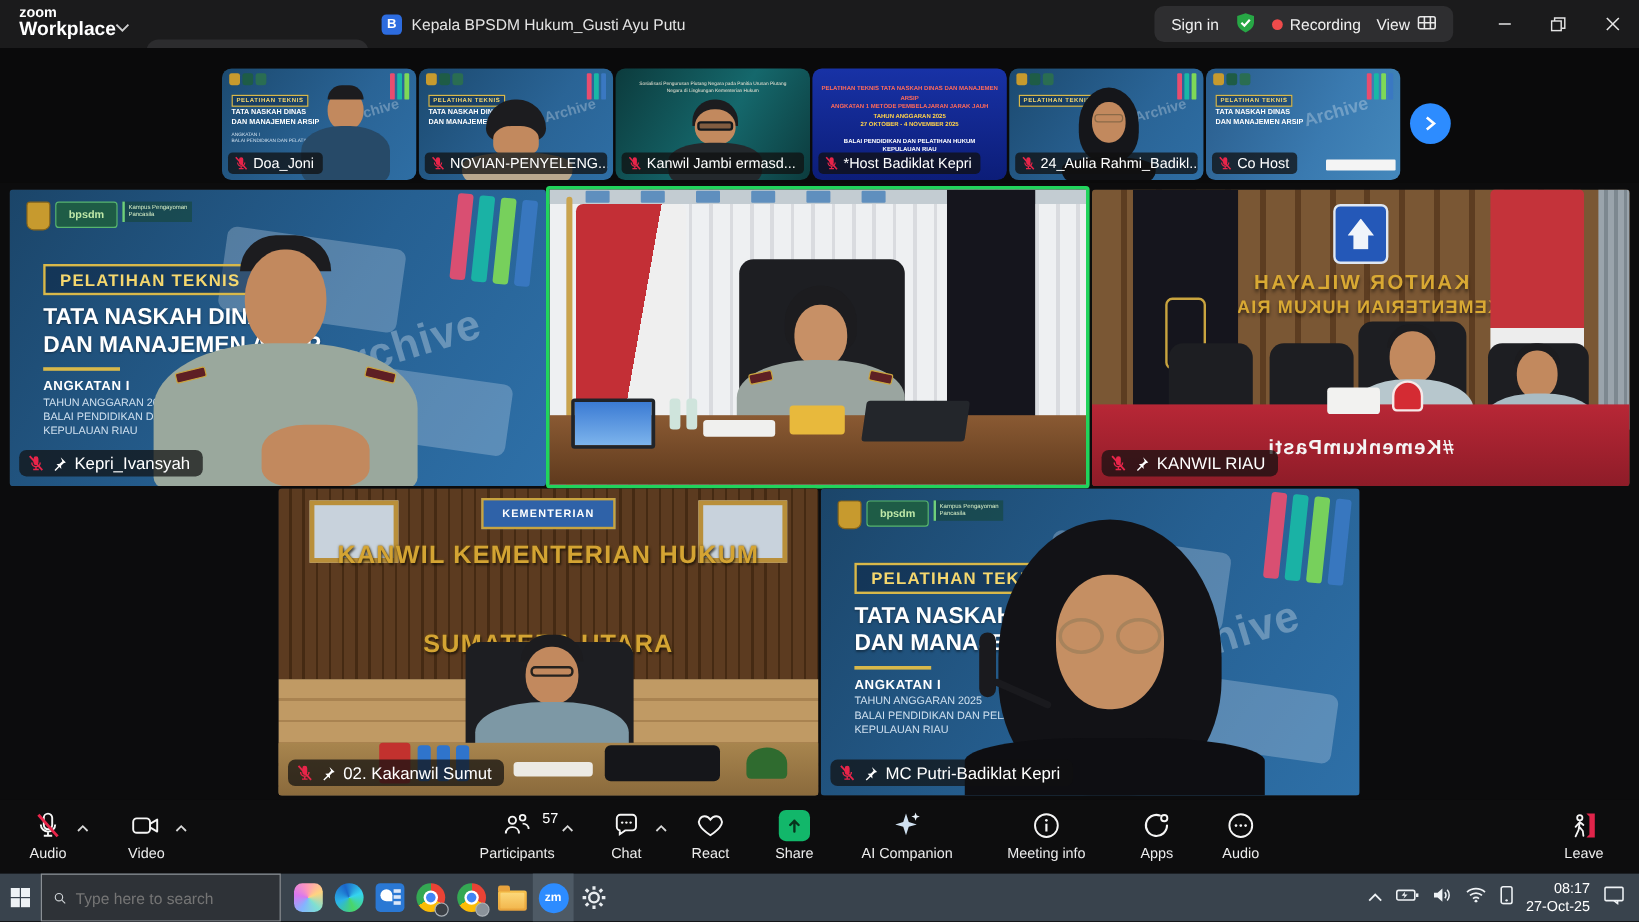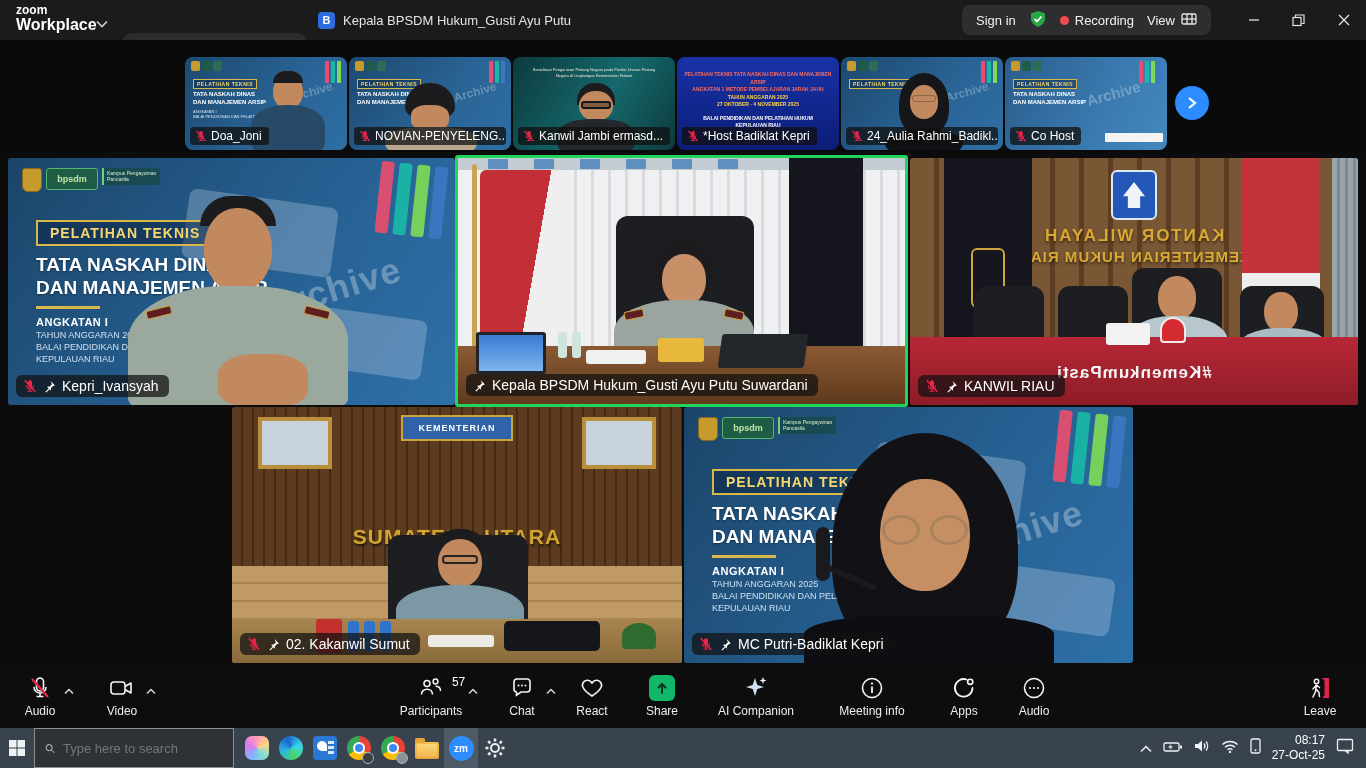--- a/index.html
+++ b/index.html
@@ -495,26 +495,20 @@
         <div class="torso" style="left:156px;top:142px;width:140px;height:70px;background:#9aa5a0;"></div>
         <div class="epaulette" style="left:166px;top:152px;width:20px;transform:rotate(-12deg);"></div>
         <div class="epaulette" style="left:266px;top:152px;width:20px;transform:rotate(12deg);"></div>
       </div>
       <div class="desk2"></div>
       <div class="deskitem" style="left:262px;bottom:36px;width:86px;height:34px;background:#23262b;transform:skewX(-8deg);"></div>
       <div class="deskitem" style="left:200px;bottom:42px;width:46px;height:24px;background:#e8b93c;"></div>
       <div class="deskitem" style="left:128px;bottom:40px;width:60px;height:14px;background:#f0f0ee;"></div>
       <div class="deskitem" style="left:100px;bottom:46px;width:9px;height:26px;background:#cfe4dc;border-radius:3px;box-shadow:14px 0 0 #cfe4dc;"></div>
       <div class="deskitem" style="left:18px;bottom:30px;width:70px;height:42px;background:linear-gradient(#3b7bd4,#7db4ec);border:3px solid #20242a;"></div>
-      <div class="vlabel">
-        <svg width="13" height="13" viewBox="0 0 24 24">
-            <path d="M14 2l8 8-3.5 1-4 4 .5 5-3-3-6 6-1.5-1.5 6-6-3-3 5-.5 4-4z" fill="#fff"></path>
-          </svg>
-        <span>Kepala BPSDM Hukum_Gusti Ayu Putu Suwardani</span>
-      </div>
     </div>
 
     <div class="vtile t3">
       <div class="room3"></div>
       <div class="riau-logo">
           <i></i>
         </div>
       <div class="riau-wall1"><span class="mirror">KANTOR WILAYAH</span></div>
       <div class="riau-wall2"><span class="mirror">KEMENTERIAN HUKUM RIAU</span></div>
       <div class="pennant-dark">
@@ -555,20 +549,21 @@
     </div>
 
     <div class="vtile t4">
       <div class="room4-top"></div>
       <div class="room4-bottom"></div>
       <div class="sign-blue">
           <span>KEMENTERIAN</span>
         </div>
       <div class="frame" style="left:26px;top:10px;"></div>
       <div class="frame" style="right:26px;top:10px;"></div>
+      <div class="gold-line" style="top:44px;font-size:21px;"><span>KANWIL KEMENTERIAN HUKUM</span></div>
       <div class="gold-line" style="top:72px;font-size:21px;margin-top:46px;"><span>SUMATERA UTARA</span></div>
       <div class="chair-dark" style="left:156px;top:128px;width:140px;height:96px;"></div>
       <div>
         <div class="hair" style="left:202px;top:122px;width:52px;height:22px;border-radius:24px 24px 0 0;"></div>
         <div class="head" style="left:206px;top:132px;width:44px;height:48px;"></div>
         <div style="position:absolute;left:210px;top:148px;width:36px;height:9px;border:2px solid #26221e;border-radius:4px;"></div>
         <div class="torso" style="left:164px;top:178px;width:128px;height:56px;background:#7d98a5;"></div>
       </div>
       <div class="desk4"></div>
       <div class="deskitem" style="left:116px;bottom:12px;width:11px;height:30px;background:#2f74cc;border-radius:3px;box-shadow:16px 0 0 #2f74cc,32px 0 0 #2f74cc;"></div>

